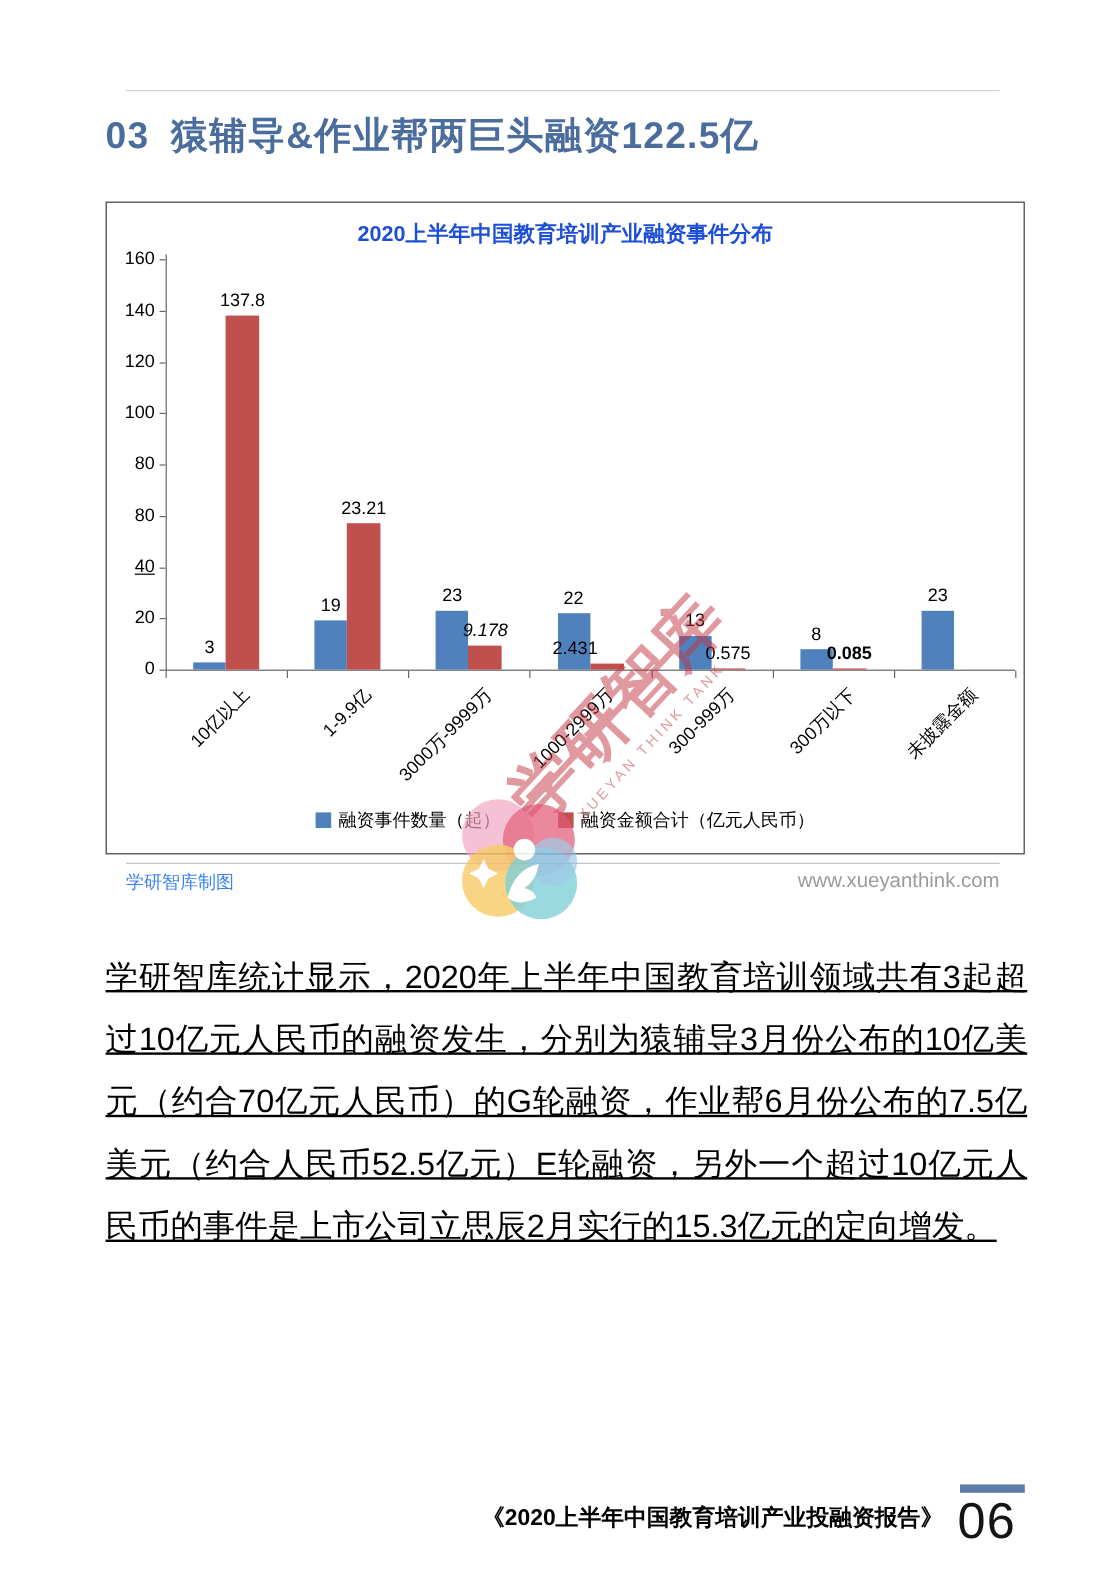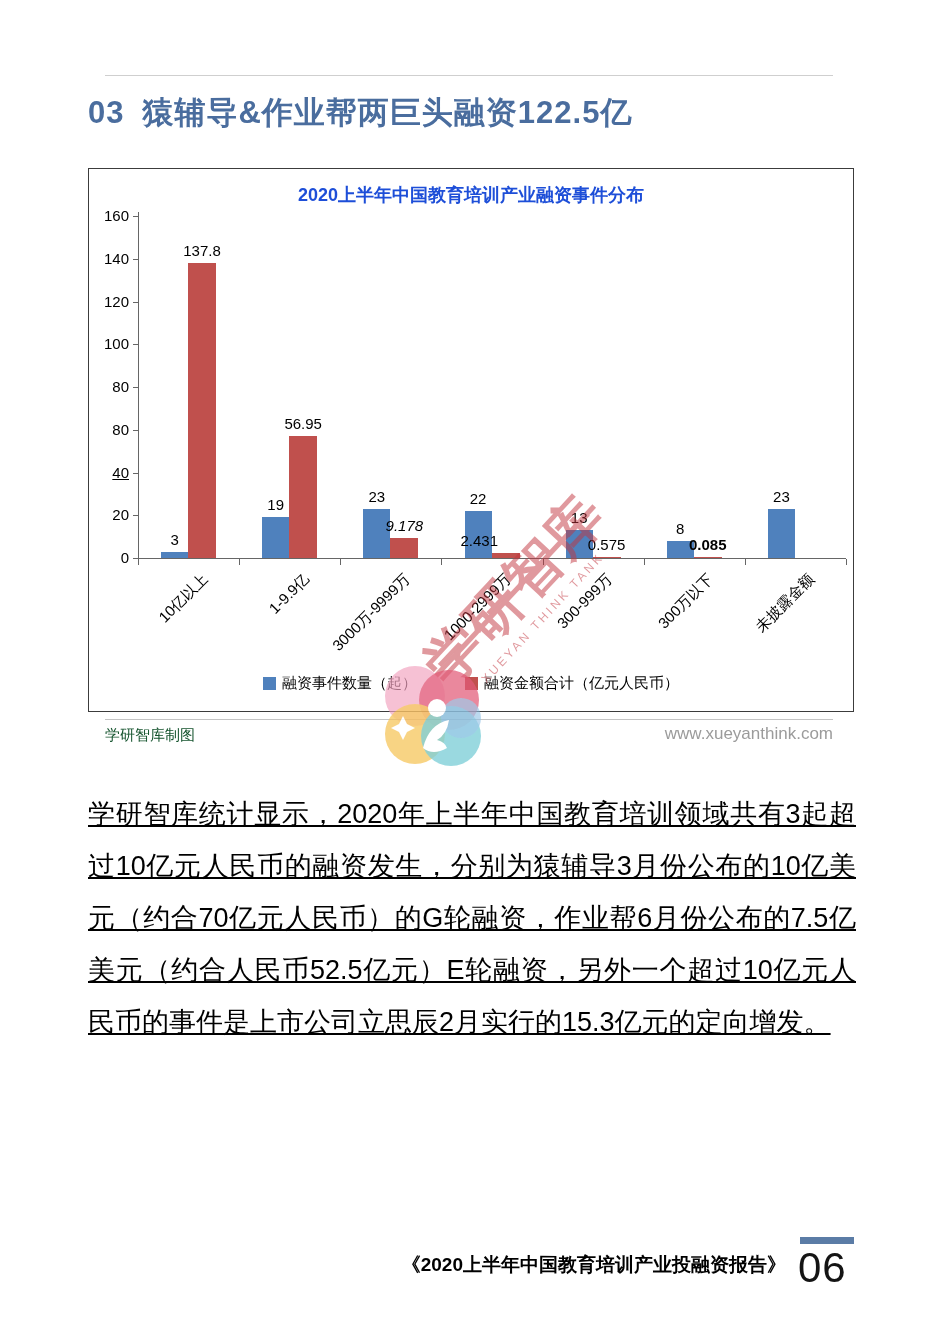--- a/index.html
+++ b/index.html
@@ -15,21 +15,21 @@
   
   .chart-box { position:absolute; left:88px; top:168px; width:766px; height:544px; border:1px solid #3c3c3c; background:#fff; }
   .chart-title { position:absolute; left:0; right:0; top:14px; text-align:center; font-size:18px; font-weight:bold; color:#1d4ed8; }
   #plot { position:absolute; inset:0; font-size:15px; color:#000; }
   #legend { position:absolute; left:0; right:0; top:505px; display:flex; justify-content:center; gap:48px; font-size:15px; color:#000; }
   .legend-item { display:flex; align-items:center; gap:6px; white-space:nowrap; }
   .legend-swatch { width:13px; height:13px; display:inline-block; }
 
   
   .caption-rule { position:absolute; left:105px; top:719px; width:728px; height:1px; background:#c4c4c4; }
-  .caption-left { position:absolute; left:105px; top:726px; font-size:15px; color:#14532d; }
+  .caption-left { position:absolute; left:105px; top:726px; font-size:15px; color:#3b82f6; }
   .caption-right { position:absolute; right:100px; top:724px; font-size:17px; color:#9b9b9b; }
 
   
   .wm-layer { position:absolute; inset:0; pointer-events:none; }
   .wm-wps { position:absolute; left:343px; top:632px; font-size:47px; color:#939ba6; opacity:.38; letter-spacing:2px; white-space:nowrap; }
   .wm-brand { position:absolute; left:402px; top:552px; width:230px; transform:rotate(-47deg); text-align:center; color:#c2353f; opacity:.5; }
   .wm-brand .big { font-size:56px; font-weight:bold; letter-spacing:2px; text-decoration:line-through; white-space:nowrap; }
   .wm-brand .sub { font-size:12px; letter-spacing:3px; margin-top:-6px; white-space:nowrap; }
   .wm-logo { position:absolute; left:373px; top:656px; width:120px; height:120px; opacity:.85; }
 
@@ -86,21 +86,21 @@
         <div style="position: absolute; left: 655.857px; top: 390px; width: 1px; height: 6px; background: rgb(102, 102, 102);"></div>
         <div style="position: absolute; left: 757px; top: 390px; width: 1px; height: 6px; background: rgb(102, 102, 102);"></div>
         <div style="position: absolute; left: 72.0714px; top: 382.587px; width: 27px; height: 6.4125px; background: rgb(79, 129, 189);"></div>
         <div style="position: absolute; left: 40.5714px; top: 361.587px; width: 90px; text-align: center;">3</div>
         <div style="position: absolute; left: 99.0714px; top: 94.4525px; width: 28px; height: 294.548px; background: rgb(192, 80, 77);"></div>
         <div style="position: absolute; left: 68.0714px; top: 73.4525px; width: 90px; text-align: center;">137.8</div>
         <div style="position: absolute; top: 401px; right: 654.429px; transform: rotate(-45deg); transform-origin: 100% 0px; white-space: nowrap;">10亿以上</div>
         <div style="position: absolute; left: 173.214px; top: 348.387px; width: 27px; height: 40.6125px; background: rgb(79, 129, 189);"></div>
         <div style="position: absolute; left: 141.714px; top: 327.387px; width: 90px; text-align: center;">19</div>
         <div style="position: absolute; left: 200.214px; top: 267.269px; width: 28px; height: 121.731px; background: rgb(192, 80, 77);"></div>
-        <div style="position: absolute; left: 169.214px; top: 246.269px; width: 90px; text-align: center;">56.95</div>
+        <div style="position: absolute; left: 169.214px; top: 246.269px; width: 90px; text-align: center;">23.21</div>
         <div style="position: absolute; top: 401px; right: 553.286px; transform: rotate(-45deg); transform-origin: 100% 0px; white-space: nowrap;">1-9.9亿</div>
         <div style="position: absolute; left: 274.357px; top: 339.837px; width: 27px; height: 49.1625px; background: rgb(79, 129, 189);"></div>
         <div style="position: absolute; left: 242.857px; top: 318.837px; width: 90px; text-align: center;">23</div>
         <div style="position: absolute; left: 301.357px; top: 369.382px; width: 28px; height: 19.618px; background: rgb(192, 80, 77);"></div>
         <div style="position: absolute; left: 270.357px; top: 348.382px; width: 90px; text-align: center; font-style: italic;">9.178</div>
         <div style="position: absolute; top: 401px; right: 452.143px; transform: rotate(-45deg); transform-origin: 100% 0px; white-space: nowrap;">3000万-9999万</div>
         <div style="position: absolute; left: 375.5px; top: 341.975px; width: 27px; height: 47.025px; background: rgb(79, 129, 189);"></div>
         <div style="position: absolute; left: 344px; top: 320.975px; width: 90px; text-align: center;">22</div>
         <div style="position: absolute; left: 402.5px; top: 383.804px; width: 28px; height: 5.19626px; background: rgb(192, 80, 77);"></div>
         <div style="position: absolute; left: 371.5px; top: 362.804px; width: 90px; ">2.431</div>

